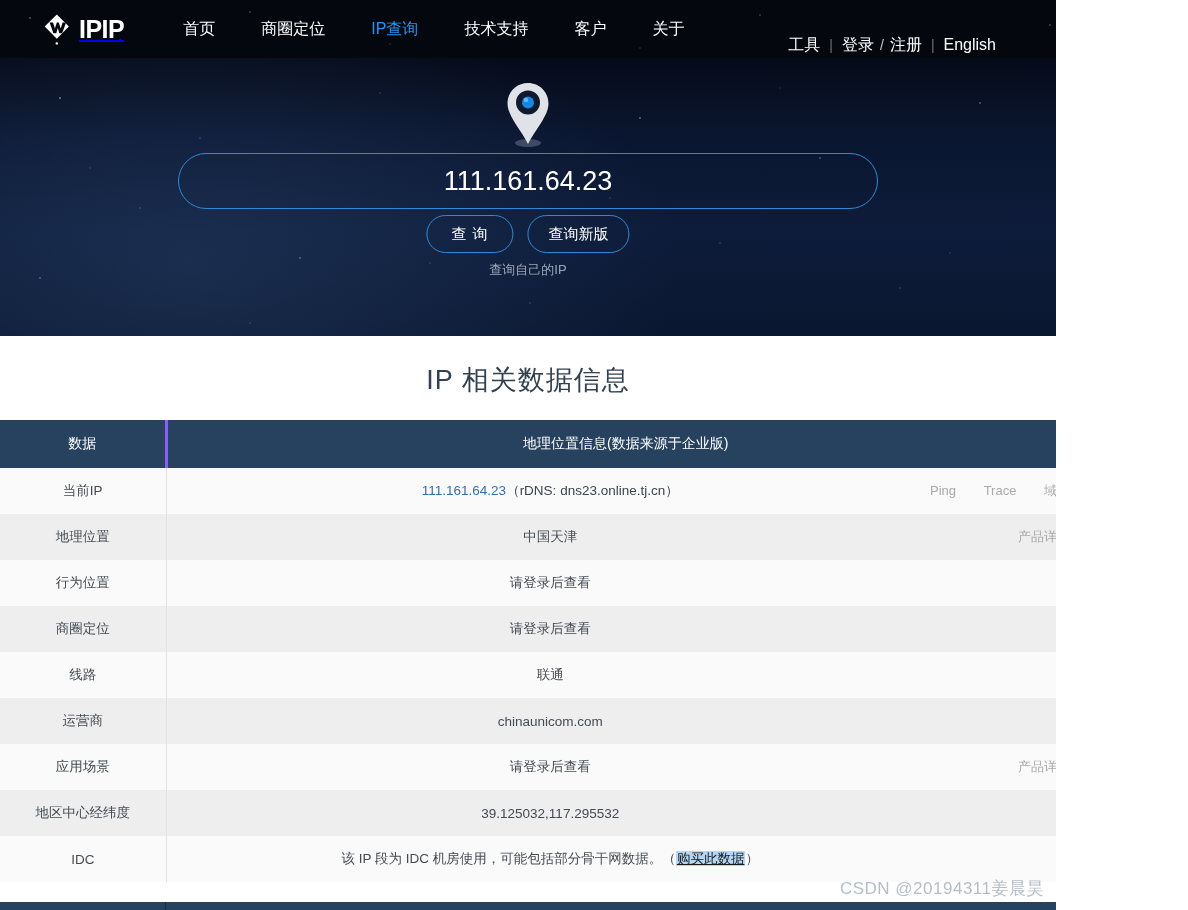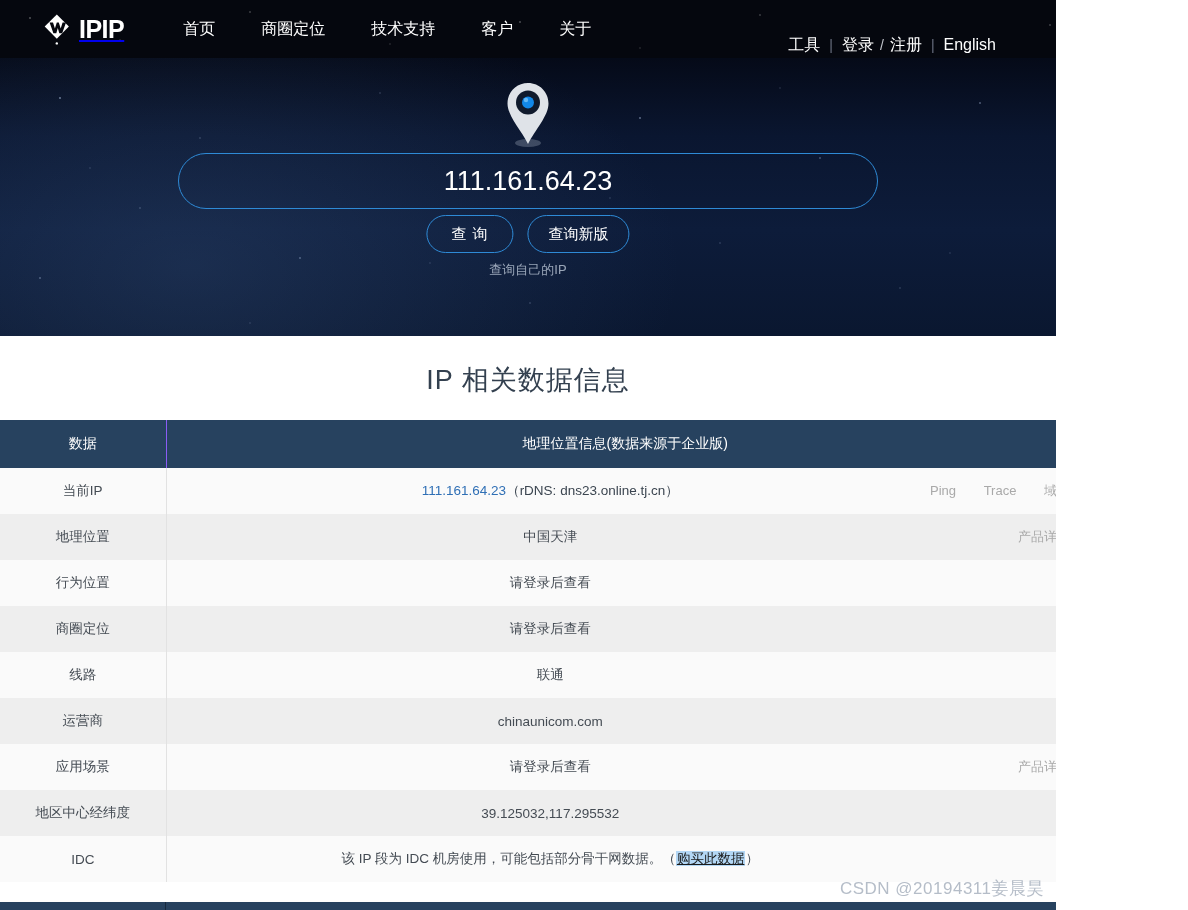--- a/index.html
+++ b/index.html
@@ -126,21 +126,21 @@
     font-size: 27px; font-weight: normal;
     padding: 26px 0 22px 0; letter-spacing: 1px;
   }
 
   .tablewrap { width: 1084px; margin: 0 auto; }
   table.ipinfo { width: 100%; border-collapse: collapse; table-layout: fixed; }
   table.ipinfo thead th {
     background: #27425f; color: #ffffff;
     font-weight: normal; font-size: 14px;
     height: 48px; text-align: center;
-    border-right: 1px solid #8b5cf6;
+    border-right: 3px solid #8b5cf6;
   }
   table.ipinfo thead th:last-child { border-right: 0; }
   table.ipinfo col.c1 { width: 166px; }
   table.ipinfo tbody td {
     height: 46px; font-size: 13.5px; color: #444b53;
     border-right: 1px solid #e2e2e2;
     vertical-align: middle;
   }
   table.ipinfo tbody td:last-child { border-right: 0; }
   table.ipinfo tbody tr:nth-child(odd) { background: #fafafa; }
@@ -200,20 +200,21 @@
           </g>
           <circle cx="16.8" cy="31.4" r="1.2" fill="#ffffff"></circle>
         </svg>
       </span>
       <span class="logo-text">IPIP</span>
     </a>
 
     <div class="nav-links">
       <a class="nav-link" href="#">首页</a>
       <a class="nav-link" href="#">商圈定位</a>
+      <a class="nav-link active" href="#">IP查询</a>
       <a class="nav-link" href="#">技术支持</a>
       <a class="nav-link" href="#">客户</a>
       <a class="nav-link" href="#">关于</a>
     </div>
 
     <div class="nav-right">
       <a href="#">工具</a>
       <span class="nav-sep">|</span>
       <a href="#">登录</a>
       <span class="nav-slash">/</span>

